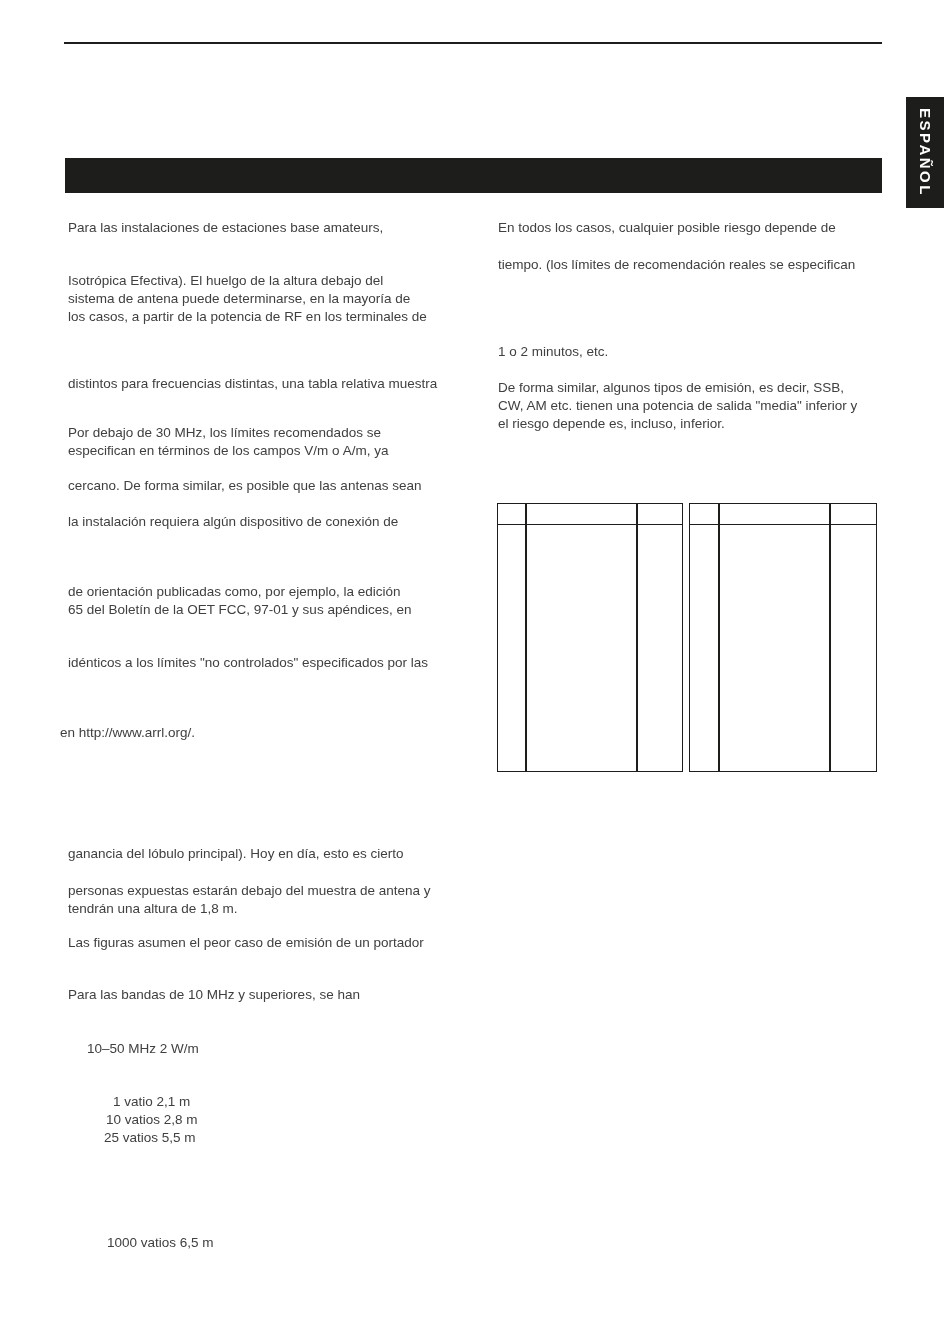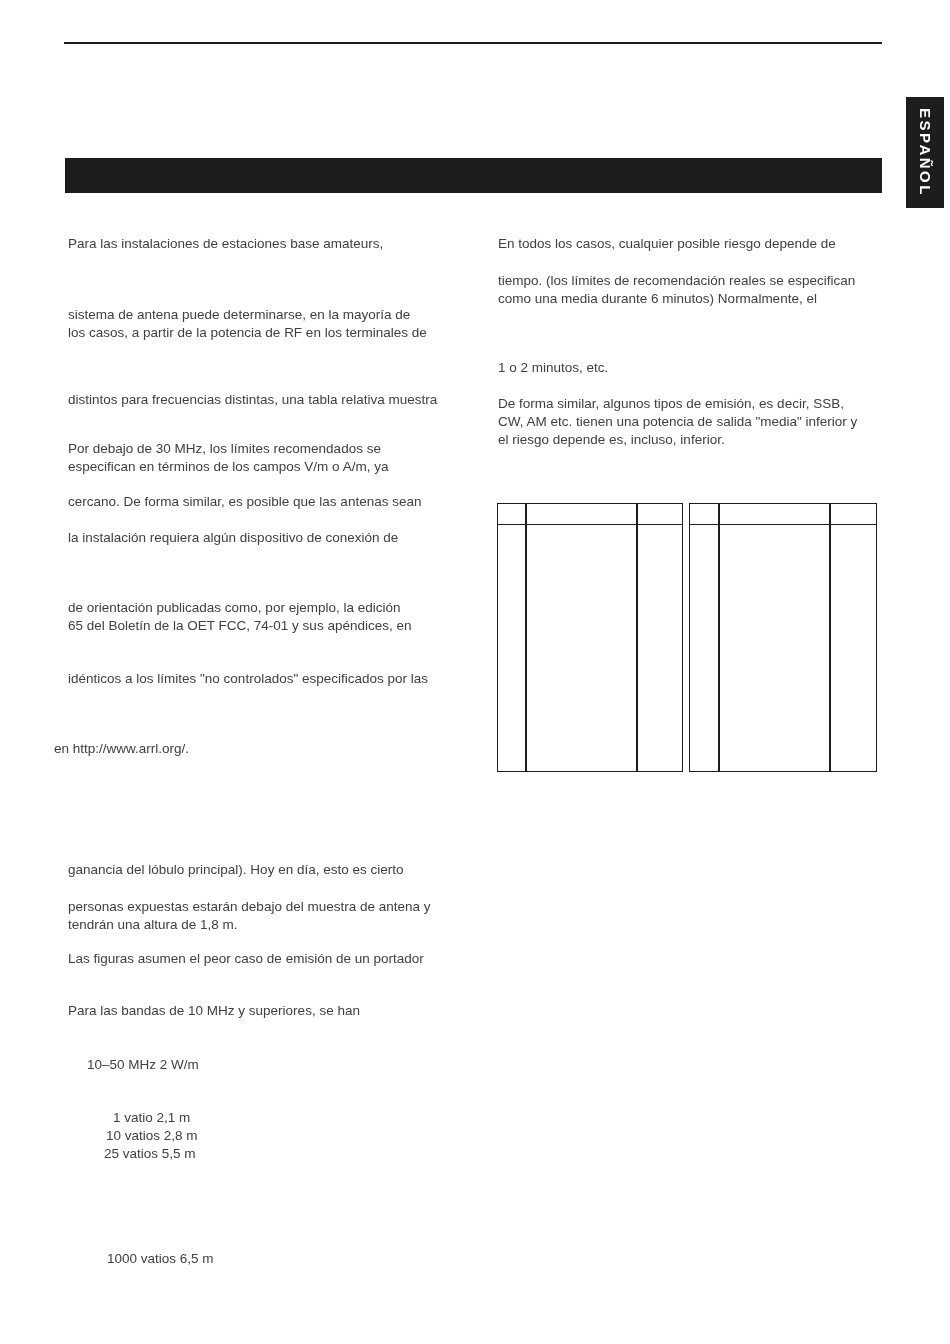--- a/index.html
+++ b/index.html
@@ -39,21 +39,20 @@
     writing-mode: vertical-rl;
     color: #ffffff;
     font-weight: bold;
     font-size: 15px;
     letter-spacing: 2.5px;
     white-space: nowrap;
   }
   .ln {
     position: absolute;
     white-space: nowrap;
-    margin-top: 16px;
   }
   .tbl {
     position: absolute;
     top: 503px;
     height: 269px;
     border: 1.5px solid #1d1d1b;
     box-sizing: border-box;
     background: #ffffff;
   }
   .tbl-header {
@@ -76,45 +75,45 @@
 
   <div class="top-rule"></div>
 
   <div class="lang-tab">
     <span>ESPAÑOL</span>
   </div>
 
   <div class="title-bar"></div>
 
   <div class="ln" style="left:68px;top:219px">Para las instalaciones de estaciones base amateurs,</div>
+  <div class="ln" style="left:68px;top:272px">Isotrópica Efectiva). El huelgo de la altura debajo del</div>
   <div class="ln" style="left:68px;top:290px">sistema de antena puede determinarse, en la mayoría de</div>
   <div class="ln" style="left:68px;top:308px">los casos, a partir de la potencia de RF en los terminales de</div>
   <div class="ln" style="left:68px;top:375px">distintos para frecuencias distintas, una tabla relativa muestra</div>
   <div class="ln" style="left:68px;top:424px">Por debajo de 30 MHz, los límites recomendados se</div>
   <div class="ln" style="left:68px;top:477px">cercano. De forma similar, es posible que las antenas sean</div>
   <div class="ln" style="left:68px;top:442px">especifican en términos de los campos V/m o A/m, ya</div>
   <div class="ln" style="left:68px;top:513px">la instalación requiera algún dispositivo de conexión de</div>
   <div class="ln" style="left:68px;top:583px">de orientación publicadas como, por ejemplo, la edición</div>
-  <div class="ln" style="left:68px;top:601px">65 del Boletín de la OET FCC, 74-01 y sus apéndices, en</div>
+  <div class="ln" style="left:68px;top:601px">65 del Boletín de la OET FCC, 97-01 y sus apéndices, en</div>
   <div class="ln" style="left:68px;top:654px">idénticos a los límites "no controlados" especificados por las</div>
-  <div class="ln" style="left:54px;top:724px">en http://www.arrl.org/.</div>
+  <div class="ln" style="left:60px;top:724px">en http://www.arrl.org/.</div>
   <div class="ln" style="left:68px;top:845px">ganancia del lóbulo principal). Hoy en día, esto es cierto</div>
   <div class="ln" style="left:68px;top:882px">personas expuestas estarán debajo del muestra de antena y</div>
   <div class="ln" style="left:68px;top:900px">tendrán una altura de 1,8 m.</div>
   <div class="ln" style="left:68px;top:934px">Las figuras asumen el peor caso de emisión de un portador</div>
   <div class="ln" style="left:68px;top:986px">Para las bandas de 10 MHz y superiores, se han</div>
   <div class="ln" style="left:87px;top:1040px">10–50 MHz 2 W/m</div>
   <div class="ln" style="left:113px;top:1093px">1 vatio 2,1 m</div>
   <div class="ln" style="left:106px;top:1111px">10 vatios 2,8 m</div>
   <div class="ln" style="left:104px;top:1129px">25 vatios 5,5 m</div>
   <div class="ln" style="left:107px;top:1234px">1000 vatios 6,5 m</div>
 
   <div class="ln" style="left:498px;top:219px">En todos los casos, cualquier posible riesgo depende de</div>
   <div class="ln" style="left:498px;top:256px">tiempo. (los límites de recomendación reales se especifican</div>
-  <div class="ln" style="left:498px;top:274px">como una media durante 6 minutos) Normalmente, el</div>
   <div class="ln" style="left:498px;top:343px">1 o 2 minutos, etc.</div>
   <div class="ln" style="left:498px;top:379px">De forma similar, algunos tipos de emisión, es decir, SSB,</div>
   <div class="ln" style="left:498px;top:397px">CW, AM etc. tienen una potencia de salida "media" inferior y</div>
   <div class="ln" style="left:498px;top:415px">el riesgo depende es, incluso, inferior.</div>
 
   <div class="tbl" style="left:497px;width:186px">
     <div class="tbl-header"></div>
     <div class="vline" style="left:27px"></div>
     <div class="vline" style="left:138px"></div>
   </div>

